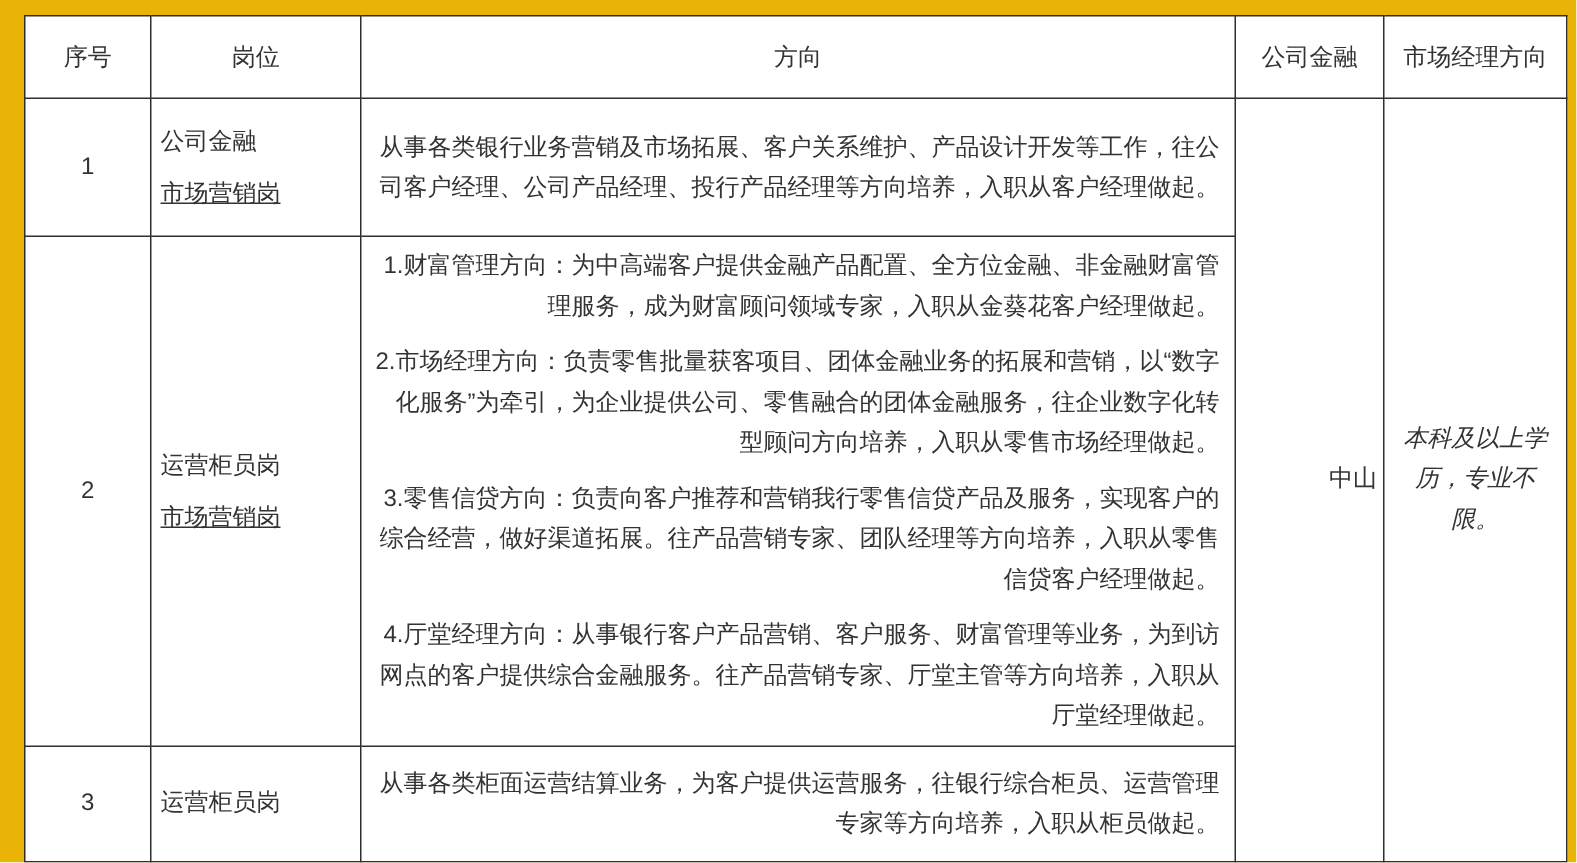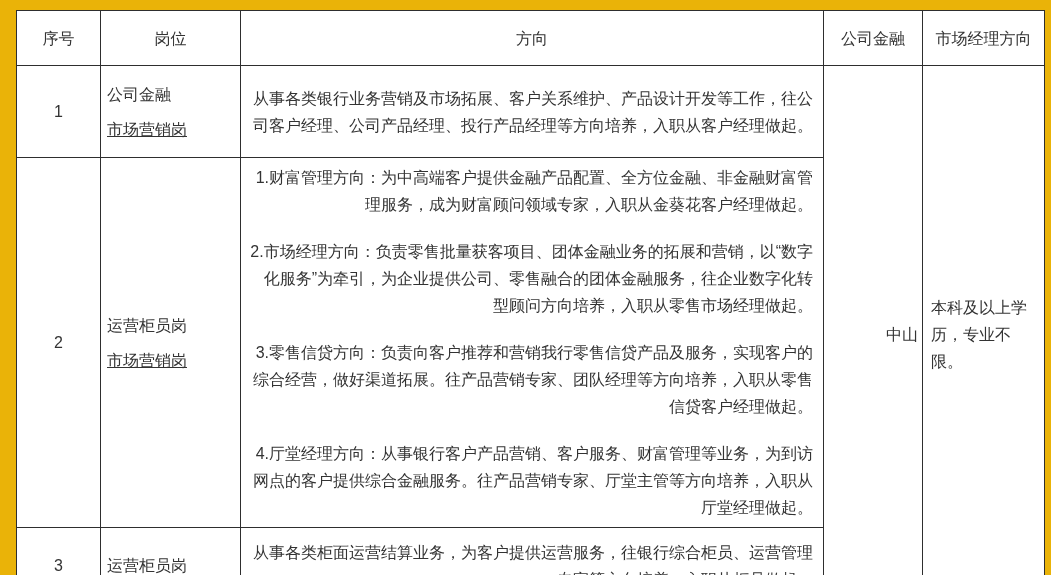--- a/index.html
+++ b/index.html
@@ -40,23 +40,23 @@
   table.jobs { border-bottom: 2px solid #2e2e2e; }
   tr.header-row th { height: 55px; text-align: center; padding: 2px 4px; }
   tr.row-1 { height: 92px; }
   tr.row-2 { height: 329px; }
   tr.row-3 { height: 77px; }
   td.c-no   { text-align: center; padding: 2px 4px; }
   td.c-pos  { text-align: left; padding: 2px 6px; }
   td.c-pos .pos-line + .pos-line { margin-top: 8px; text-decoration: underline; }
   td.c-dir  { text-align: right; padding: 6px 10px 6px 8px; }
   td.c-dir p { margin: 0; }
-  td.c-dir p + p { margin-top: 20px; }
+  td.c-dir p + p { margin-top: 10px; }
   td.c-loc  { text-align: right; padding: 2px 4px; }
-  td.c-req  { text-align: left; padding: 2px 8px; }
+  td.c-req  { text-align: center; padding: 2px 8px; font-style: italic; }
 </style>
 </head>
 <body>
 
 <div class="page">
   <table class="jobs">
     <colgroup>
       <col style="width:84px">
       <col style="width:140px">
       <col style="width:583px">

